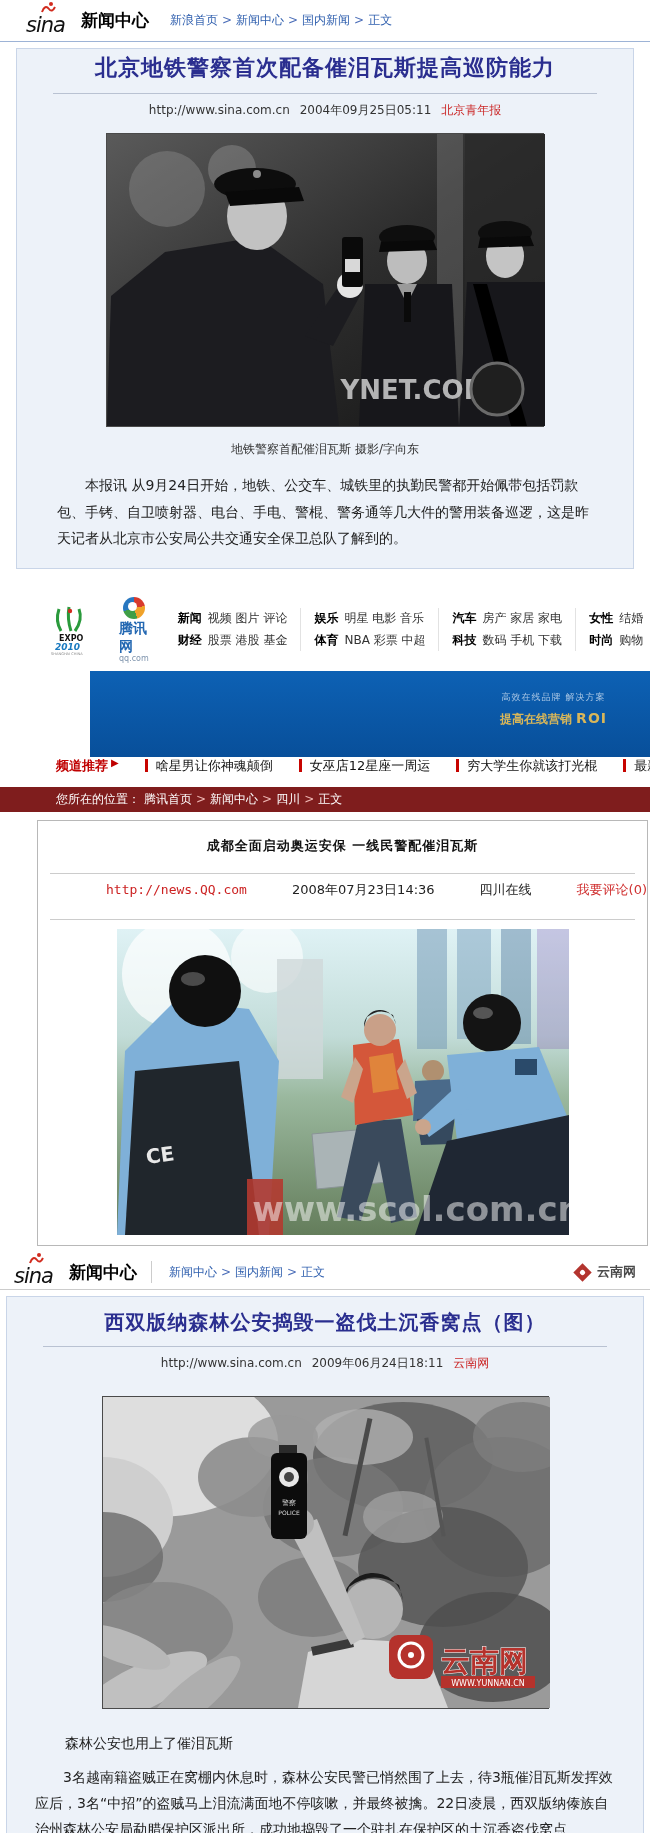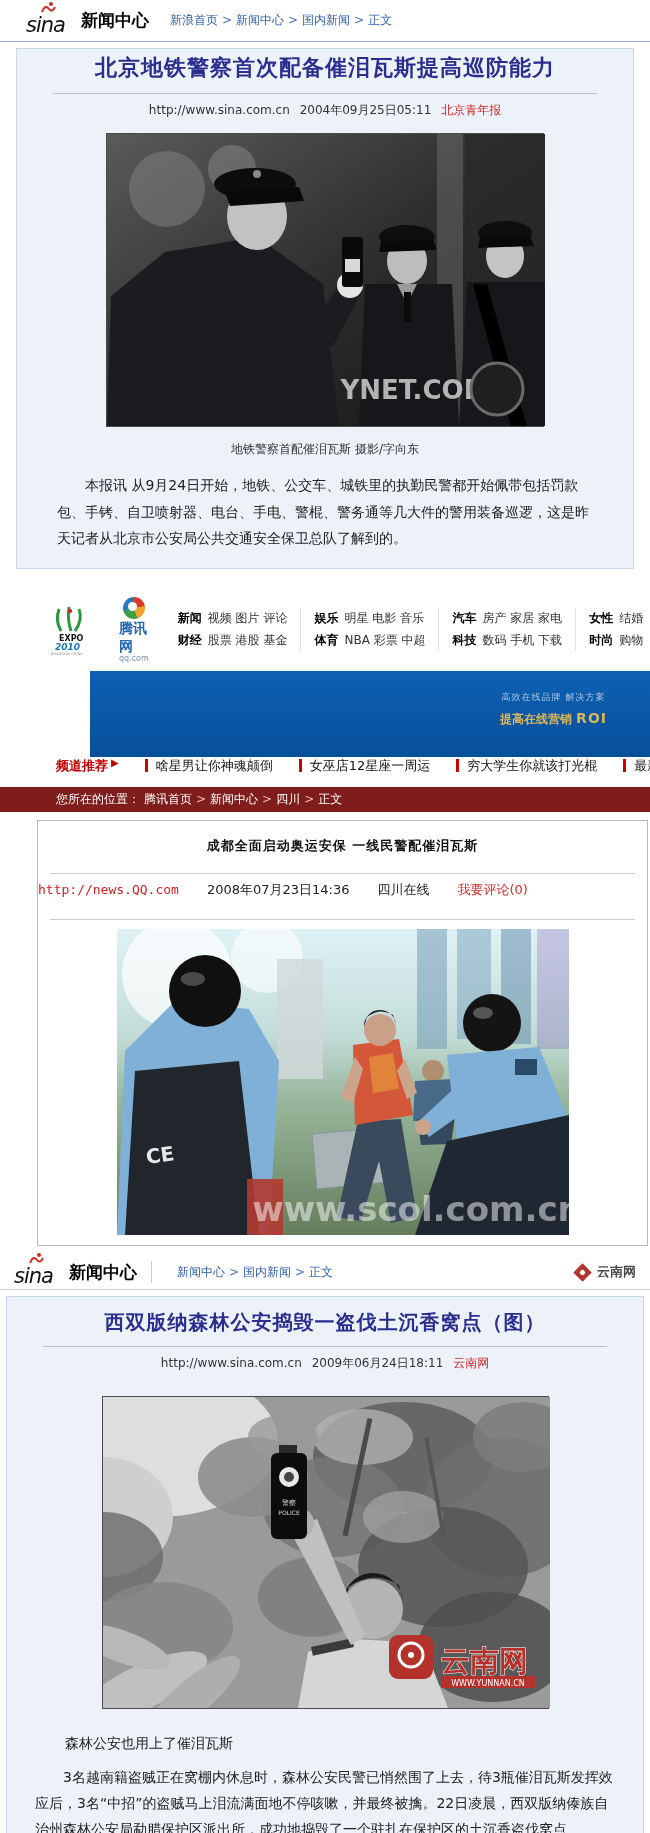--- a/index.html
+++ b/index.html
@@ -62,21 +62,21 @@
   
   .loc-bar { height:25px; background:#7f1d1d; display:flex; align-items:center; padding-left:56px; font-size:12px; color:#fff; }
   .loc-bar span { margin-right:4px; }
   .loc-link { color:#fff; cursor:pointer; }
   .loc-sep { color:#f0b9b5; }
 
   
   .art2-box { margin:8px 0 0 37px; width:611px; border:1px solid #b8b8b8; background:#fff; padding:16px 0 10px 0; }
   .art2-title { text-align:center; font-size:13px; font-weight:bold; color:#111; letter-spacing:1px; }
   .rule2 { height:1px; background:#ccc; margin:18px 12px 0 12px; }
-  .meta2 { display:flex; justify-content:flex-start; align-items:baseline; gap:28px; height:27px; padding-top:7px; font-size:13px; }
+  .meta2 { display:flex; justify-content:flex-end; align-items:baseline; gap:45px; height:27px; padding-top:7px; font-size:13px; }
   .m2-url { font-family:"DejaVu Sans Mono",monospace; color:#cc2222; font-size:13px; }
   .m2-date { color:#222; }
   .m2-src { color:#222; cursor:pointer; }
   .m2-comment { color:#d03030; cursor:pointer; }
   .photo2 { width:452px; margin:9px auto 0 auto; border:none; }
 
   
   .s3-header { margin-top:10px; height:34px; display:flex; align-items:center; padding:0 14px 0 14px; border-bottom:1px solid #ccc; }
   .s3-div { width:1px; height:22px; background:#ccc; margin:0 14px; }
   .yn-logo { margin-left:auto; display:flex; align-items:center; cursor:pointer; }
@@ -321,21 +321,21 @@
 <div class="s3-header">
   <span class="sina-logo">
     <svg class="sina-mark" width="20" height="13" viewBox="0 0 20 13">
       <path d="M2,11 Q5,3 9,8 Q12,12 15,6" stroke="#d12b1e" stroke-width="2" fill="none"></path>
       <circle cx="11" cy="3" r="2" fill="#d12b1e"></circle>
     </svg>
     <span>sina</span>
   </span>
   <span class="s-section">新闻中心</span>
   <span class="s3-div"></span>
-  <span class="bc" style="margin-left:8px;">
+  <span class="bc" style="margin-left:0;">
     <span class="bc-link">新闻中心</span><span class="bc-sep">&gt;</span><span class="bc-link">国内新闻</span><span class="bc-sep">&gt;</span><span class="bc-link">正文</span>
   </span>
   <span class="yn-logo">
     <span class="yn-diamond"></span>
     <span class="yn-name">云南网</span>
   </span>
 </div>
 
 <div class="panel panel3">
   <div class="art3-title">西双版纳森林公安捣毁一盗伐土沉香窝点（图）</div>

